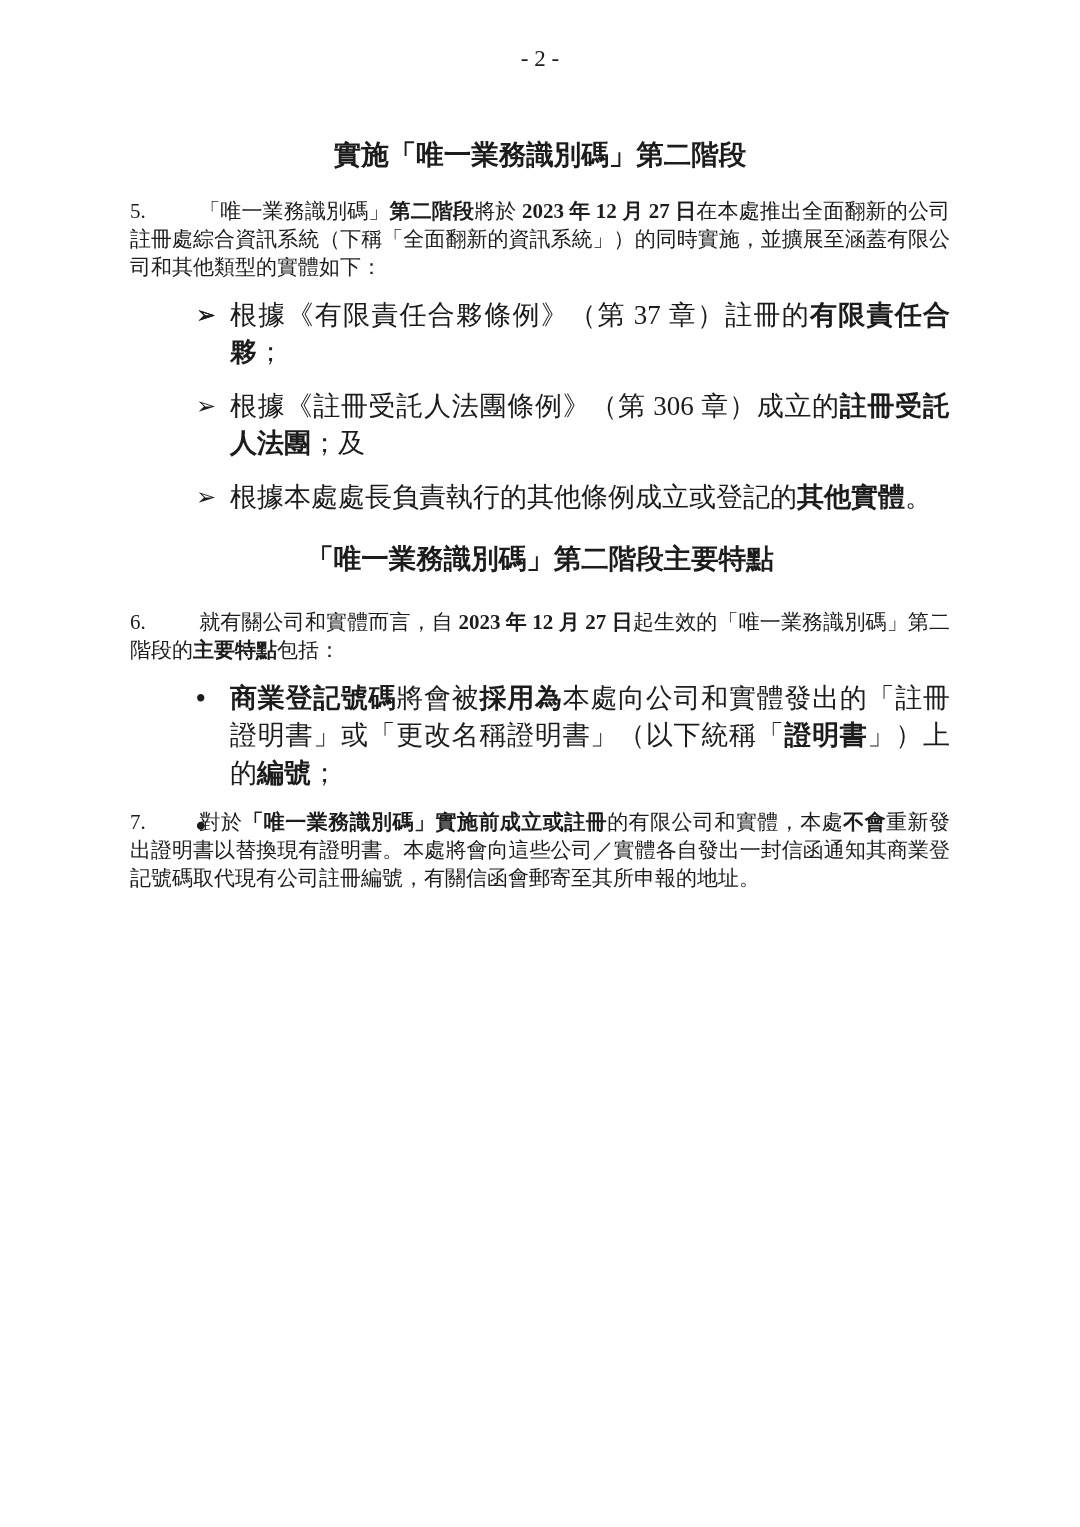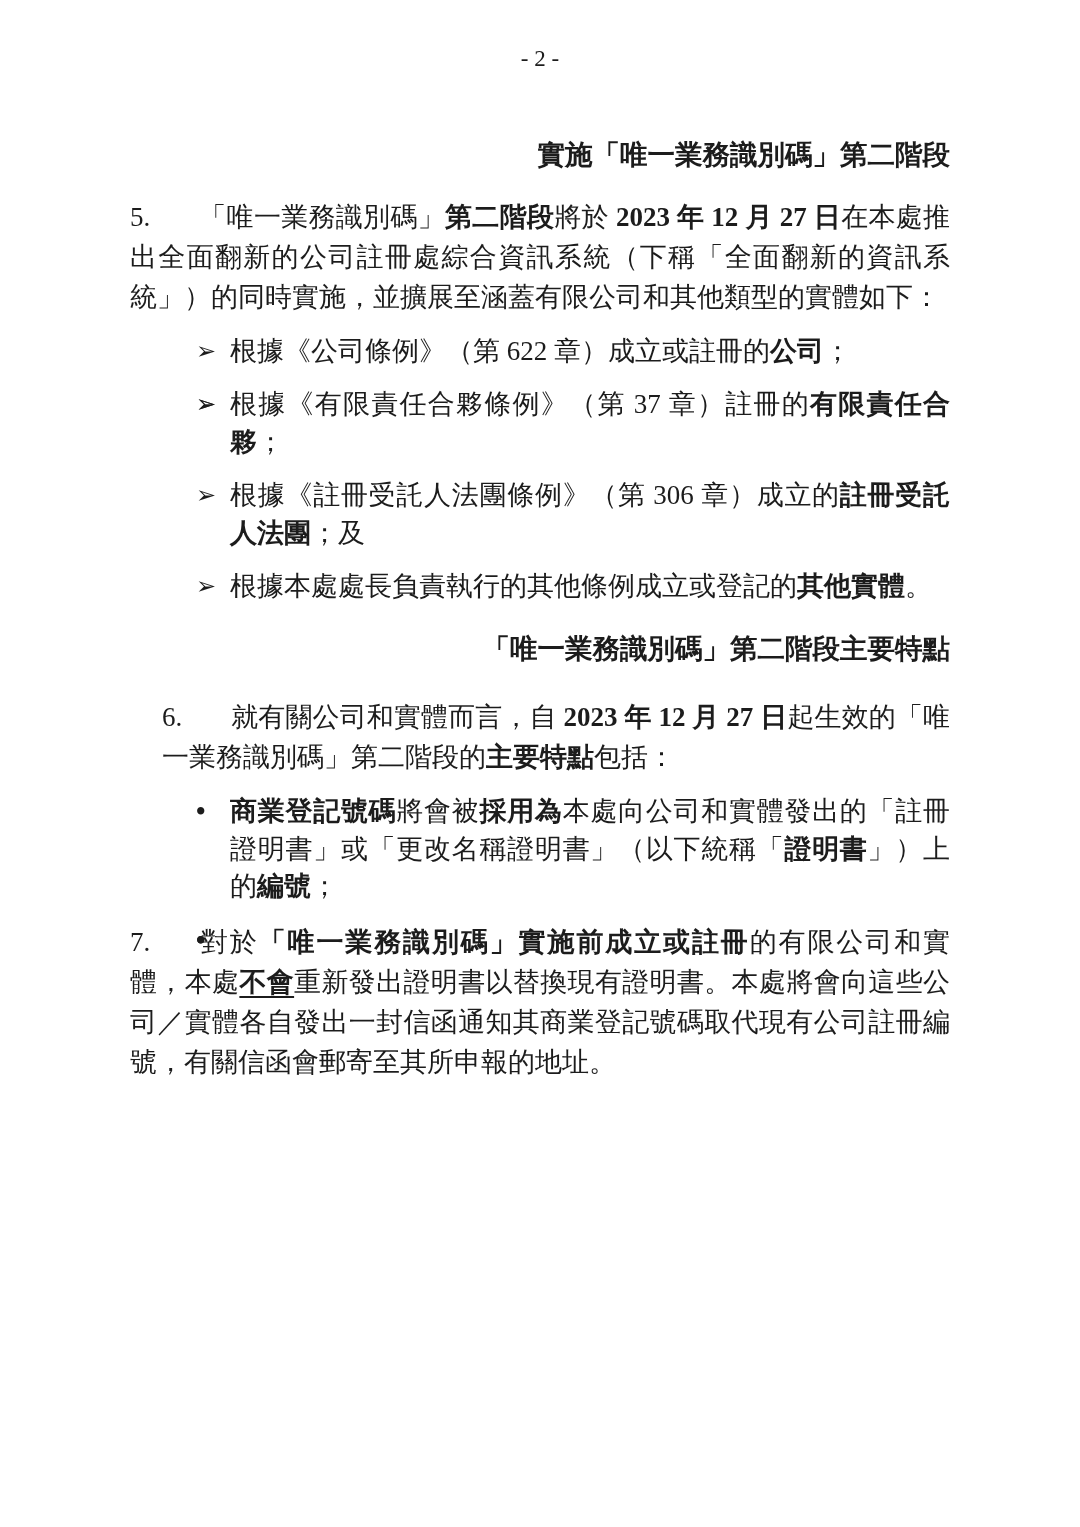--- a/index.html
+++ b/index.html
@@ -19,31 +19,31 @@
   }
   .pageno {
     text-align: center;
     font-size: 23px;
     line-height: 30px;
   }
   .h {
     font-weight: 700;
     font-size: 27.5px;
     line-height: 37.5px;
-    text-align: right;
+    text-align: center;
   }
   .h1 { margin-top: 62px; }
   .h2 { margin-top: 24px; }
   .para {
-    font-size: 27px;
-    line-height: 40px;
+    font-size: 21px;
+    line-height: 28px;
     text-align: justify;
   }
   .p5 { margin-top: 23px; }
-  .p6 { margin-top: 30px; margin-left: 32px; }
+  .p6 { margin-top: 30px; }
   .p7 { margin-top: 10px; }
   .p8 { margin-top: 16px; }
   .pnum {
     display: inline-block;
     width: 69px;
   }
   .list { margin-top: 10px; }
   .dlist { margin-top: 13px; }
   .item {
     position: relative;
@@ -56,39 +56,38 @@
   .marker {
     position: absolute;
     left: 66px;
     top: 0;
     width: 34px;
     text-align: left;
   }
   .marker.arrow { font-size: 24px; }
   .marker.dot  { font-size: 27px; font-weight: 700; }
   .b { font-weight: 700; }
-  .u { text-decoration: underline; text-underline-offset: 5px; }
+  .u { text-underline-offset: 5px; }
 </style>
 </head>
 <body>
 
 <div class="sheet">
 
   <div class="pageno">- 2 -</div>
 
   <div class="h h1">實施「唯一業務識別碼」第二階段</div>
 
   <div class="para p5">
     <span class="pnum">5.</span><span><span>「唯一業務識別碼」</span><span class="b">第二階段</span><span>將於 </span><span class="b">2023 年 12 月 27 日</span><span>在本處推出全面翻新的公司註冊處綜合資訊系統（下稱「全面翻新的資訊系統」）的同時實施，並擴展至涵蓋有限公司和其他類型的實體如下：</span></span>
   </div>
 
   <div class="list">
     <div class="item">
       <span class="marker arrow">➢</span>
-      <span><span>根據《公司條例》（第 622 章）成立或註冊的</span><span class="b">公司</span><span>；</span></span>
     </div>
     <div class="item">
       <span class="marker arrow">➢</span>
     </div>
     <div class="item">
       <span class="marker arrow">➢</span>
       <span><span>根據《有限責任合夥條例》（第 37 章）註冊的</span><span class="b">有限責任合夥</span><span>；</span></span>
     </div>
     <div class="item">
       <span class="marker arrow">➢</span>

